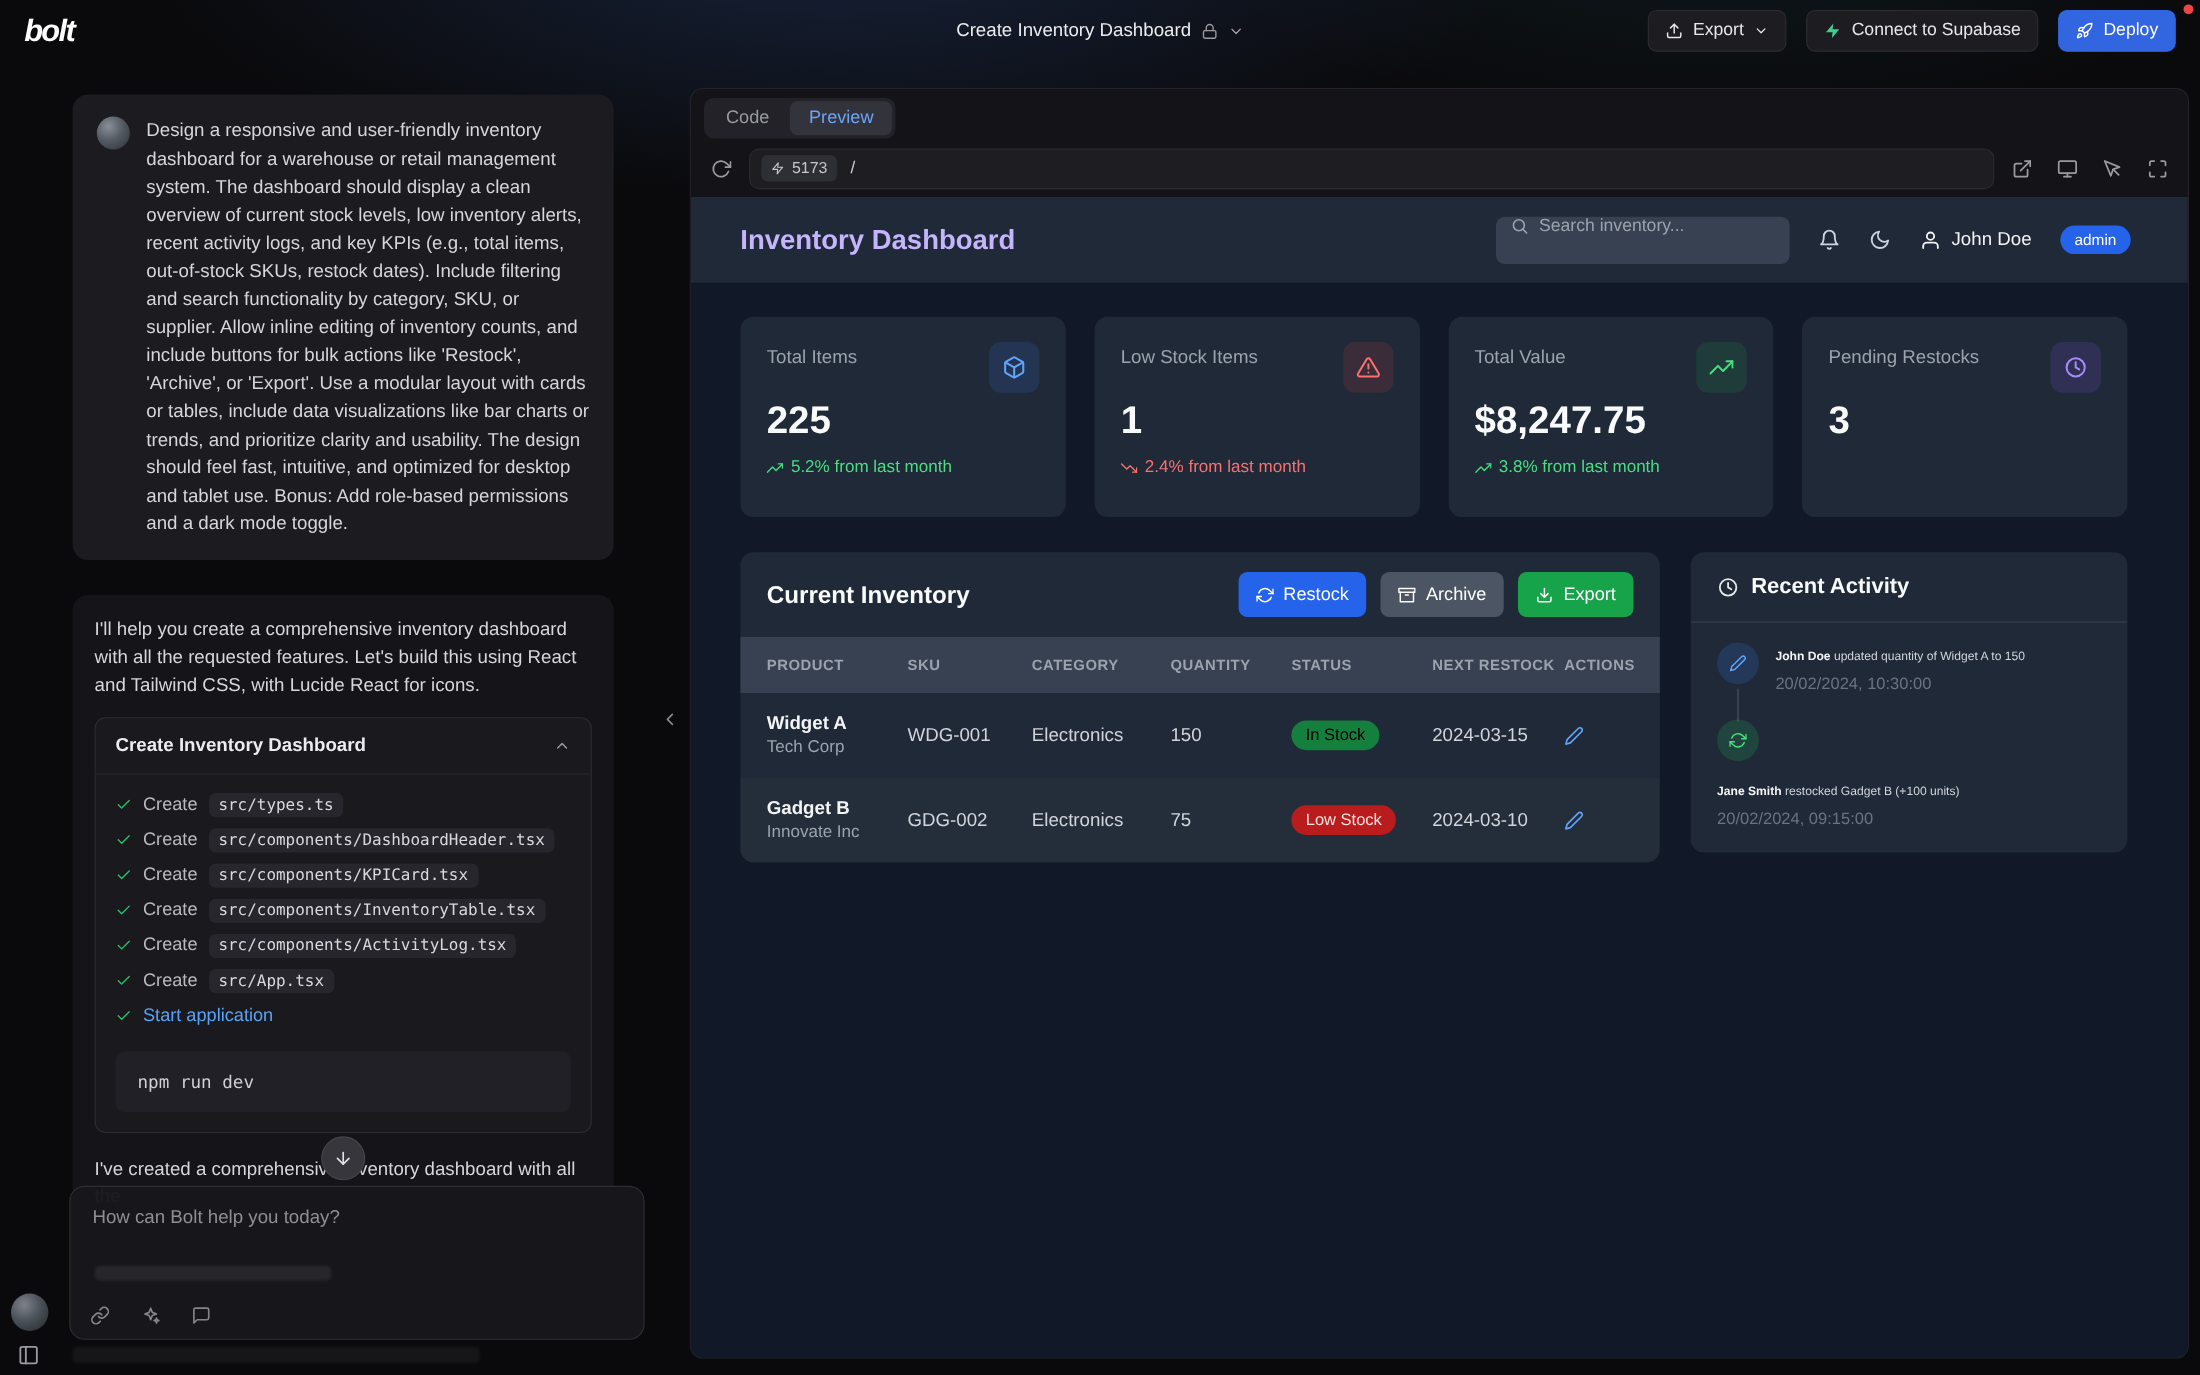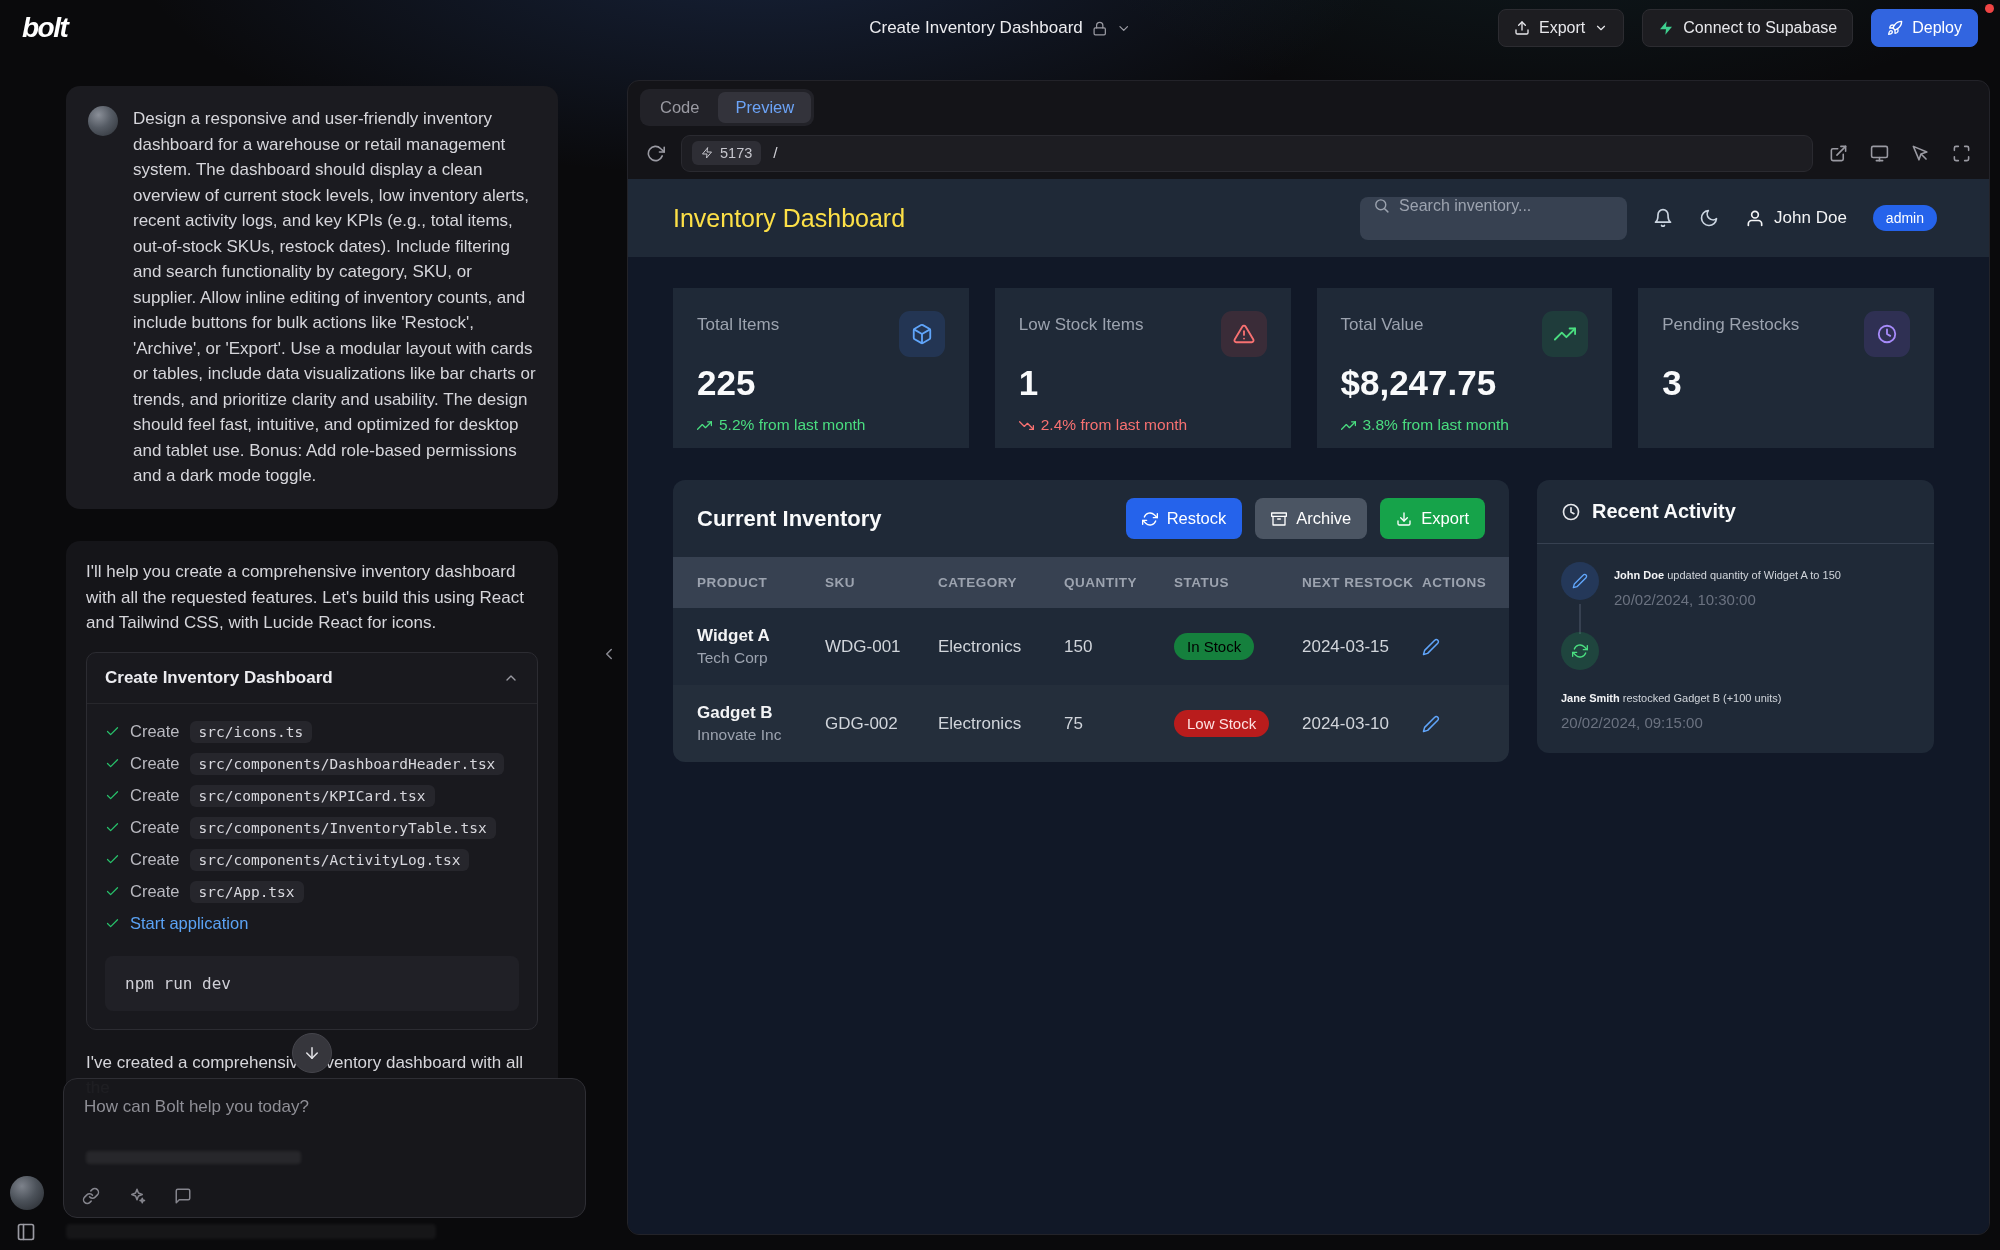--- a/index.html
+++ b/index.html
@@ -76,31 +76,31 @@
   .toolbar { height:52px; display:flex; align-items:center; gap:16px; padding:0 18px; }
   .toolbar .tool-ic { color:#9a9aa2; cursor:pointer; }
   .urlbar { flex:1; height:37px; background:#1d1d22; border:1px solid #2a2a30; border-radius:9px; display:flex; align-items:center; gap:12px; padding:0 10px; }
   .port-badge { background:#2e2e35; border-radius:6px; padding:4px 9px; display:flex; align-items:center; gap:7px; font-size:14.5px; color:#c6c6cd; }
   .url-path { font-size:15.5px; color:#d0d0d6; }
   .tb-icons { display:flex; gap:22px; color:#9a9aa2; }
 
   
   .app { flex:1; background:#111827; overflow:hidden; }
   .app-header { height:78px; background:#1f2937; display:flex; align-items:center; padding:0 52px 0 45px; }
-  .app-title { font-size:25px; font-weight:400; color:#fde047; }
+  .app-title { font-size:25px; font-weight:700; color:#c4b5fd; }
   .app-header-right { margin-left:auto; display:flex; align-items:center; gap:26px; }
   .search-box { width:267px; height:43px; background:#374151; border-radius:8px; display:flex; align-items:flex-start; gap:9px; padding:0 13px; }
   .search-box input { flex:1; background:transparent; border:none; outline:none; font-family:"Liberation Sans", sans-serif; font-size:16px; color:#e5e7eb; }
   .search-box input::placeholder { color:#9ca3af; }
   .hdr-ic { color:#cbd5e1; cursor:pointer; }
   .user-chip { display:flex; align-items:center; gap:9px; color:#f3f4f6; font-size:17px; }
   .role-badge { background:#2563eb; color:#fff; font-size:14px; padding:5px 13px; border-radius:999px; }
 
   .kpi-row { margin:31px 55px 0 45px; display:flex; gap:26px; }
-  .kpi { flex:1; height:160px; background:#1f2937; border-radius:0; padding:23px 24px; }
+  .kpi { flex:1; height:182px; background:#1f2937; border-radius:12px; padding:23px 24px; }
   .kpi-top { display:flex; justify-content:space-between; align-items:flex-start; }
   .kpi-label { font-size:17px; color:#9ca3af; padding-top:4px; }
   .icon-box { width:46px; height:46px; border-radius:11px; display:flex; align-items:center; justify-content:center; }
   .kpi-value { margin-top:6px; font-size:35px; font-weight:700; color:#f9fafb; }
   .kpi-foot { margin-top:13px; display:flex; align-items:center; gap:7px; font-size:15.5px; }
   .up { color:#4ade80; } .down { color:#f87171; }
 
   .main-row { margin:32px 55px 0 45px; display:flex; gap:28px; align-items:flex-start; }
   .inv-card { width:836px; background:#1f2937; border-radius:12px; overflow:hidden; }
   .inv-head { padding:18px 24px; display:flex; align-items:center; }
@@ -218,21 +218,21 @@
           </span>
         </div>
         <div class="steps">
           <div class="step">
             <span class="check">
                 <svg class="ic" width="15" height="15" viewBox="0 0 24 24">
                   <polyline points="20 6 9 17 4 12"></polyline>
                 </svg>
               </span>
             <span class="step-action">Create</span>
-            <span class="file-pill">src/icons.ts</span>
+            <span class="file-pill">src/types.ts</span>
           </div>
           <div class="step">
             <span class="check">
                 <svg class="ic" width="15" height="15" viewBox="0 0 24 24">
                   <polyline points="20 6 9 17 4 12"></polyline>
                 </svg>
               </span>
             <span class="step-action">Create</span>
             <span class="file-pill">src/components/DashboardHeader.tsx</span>
           </div>

